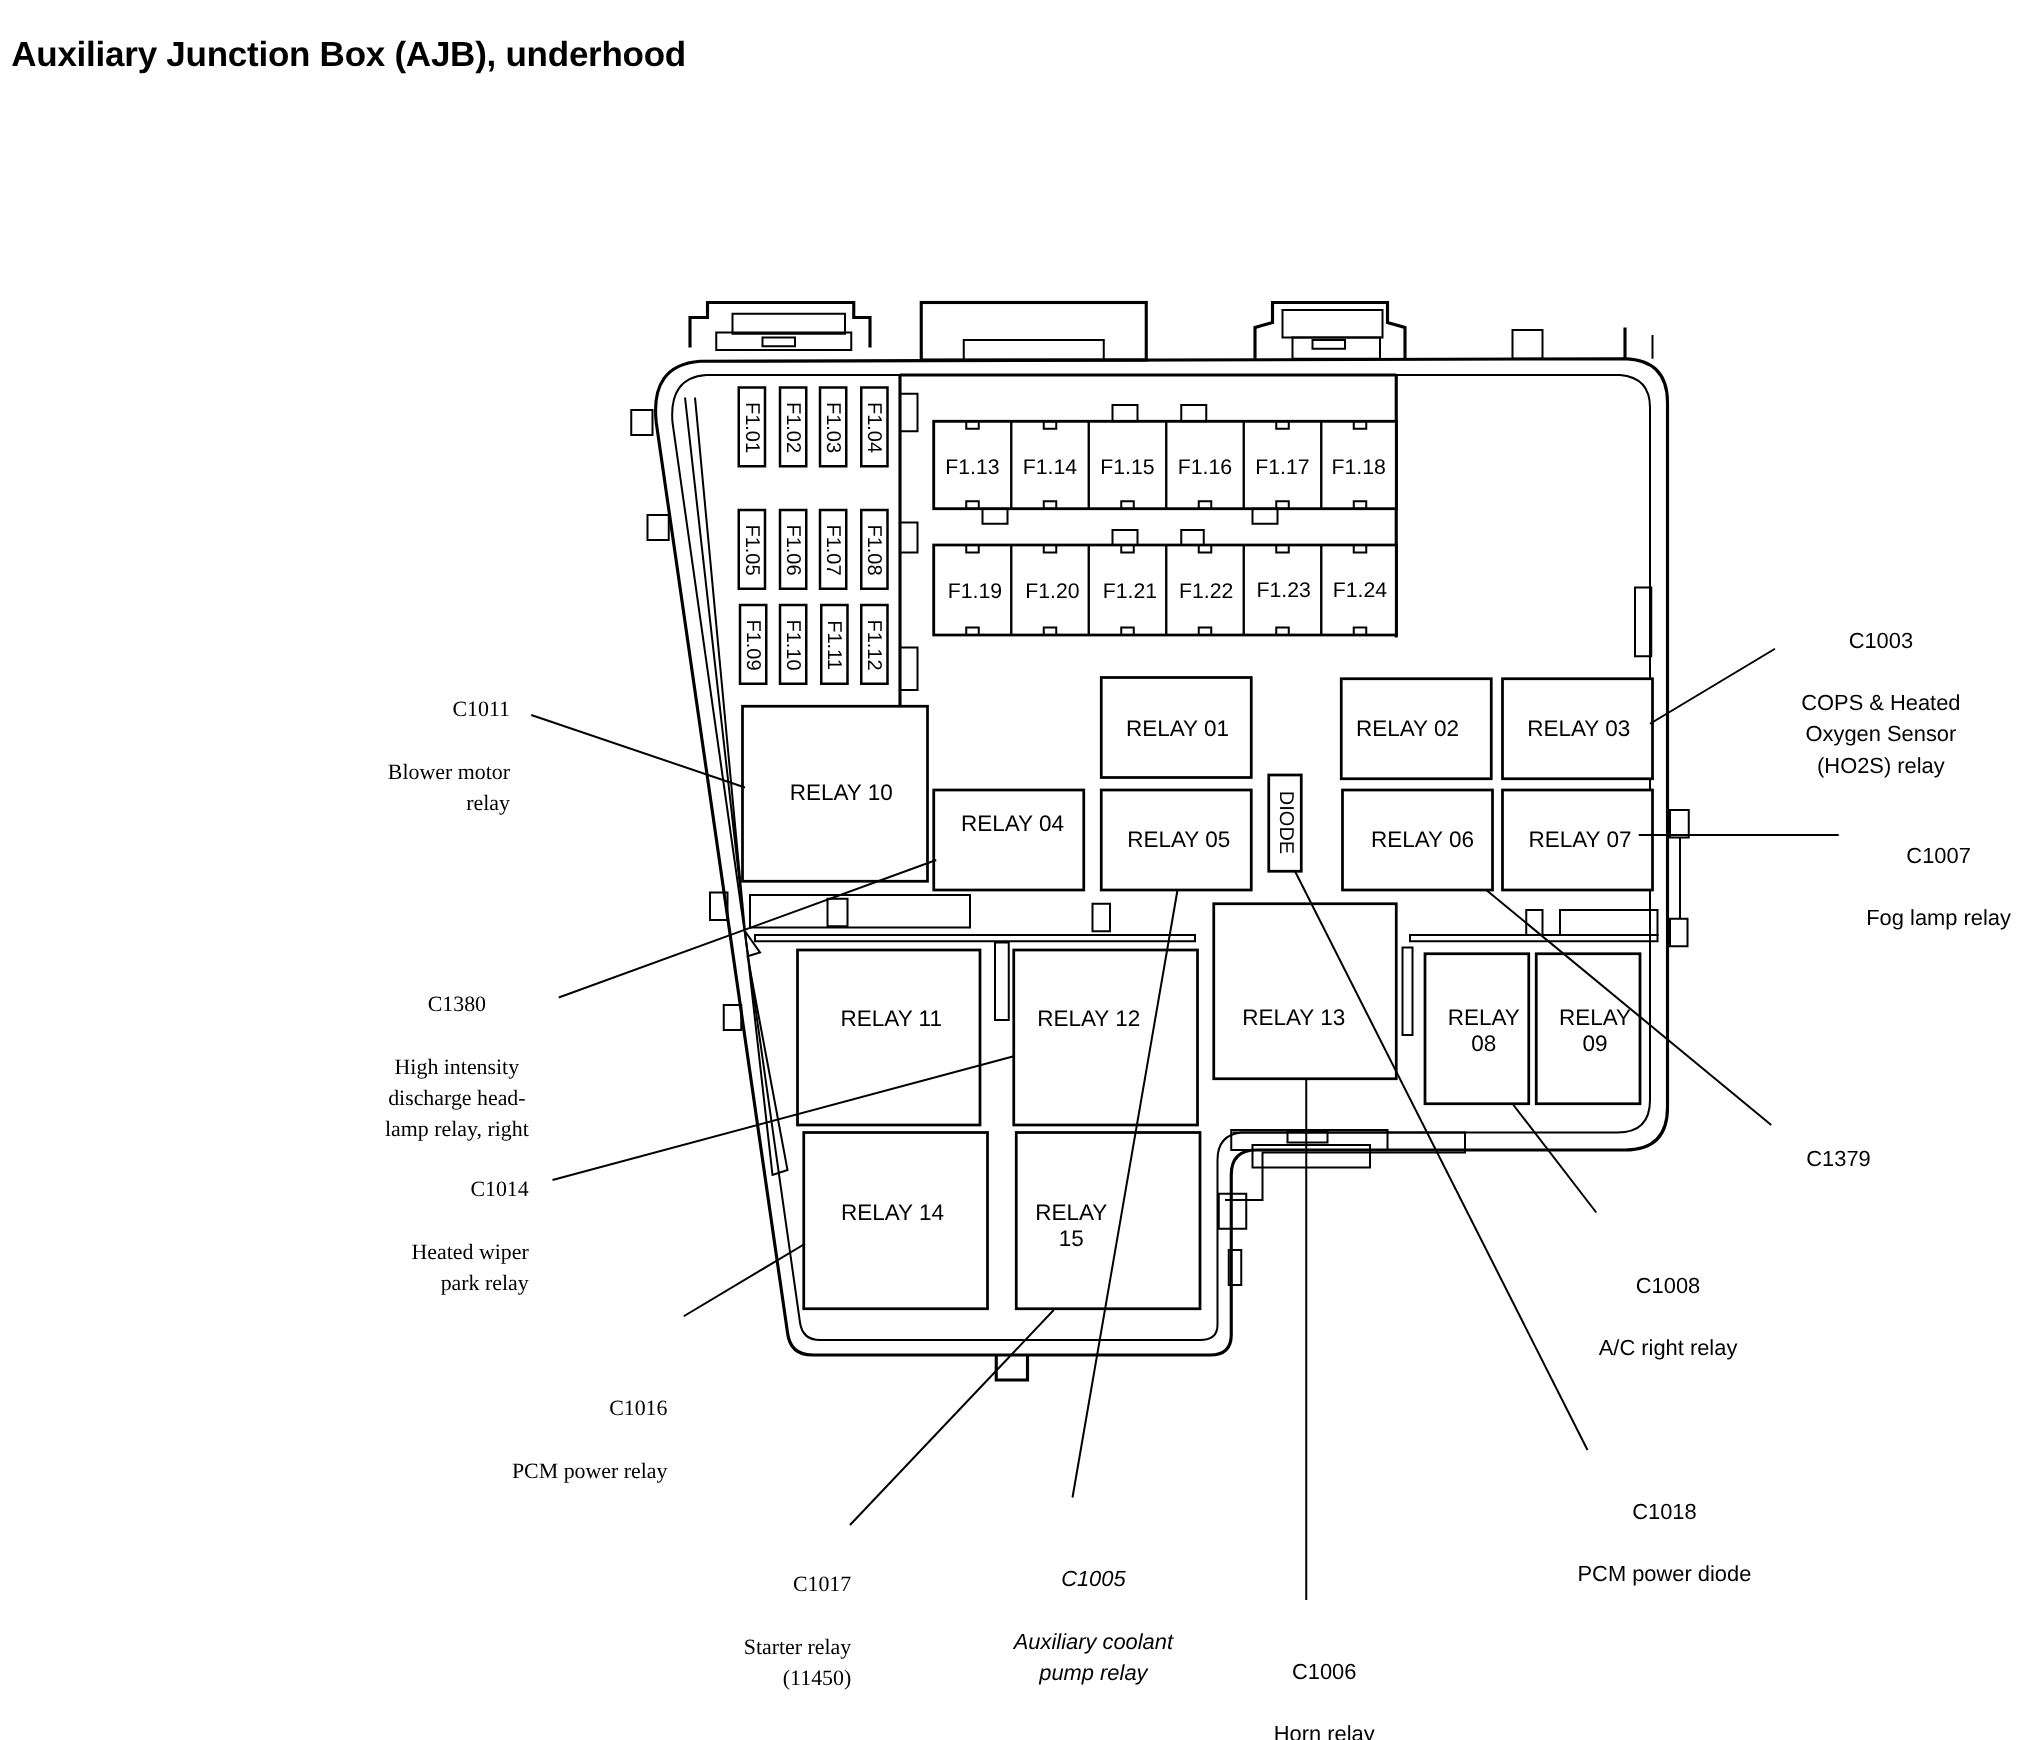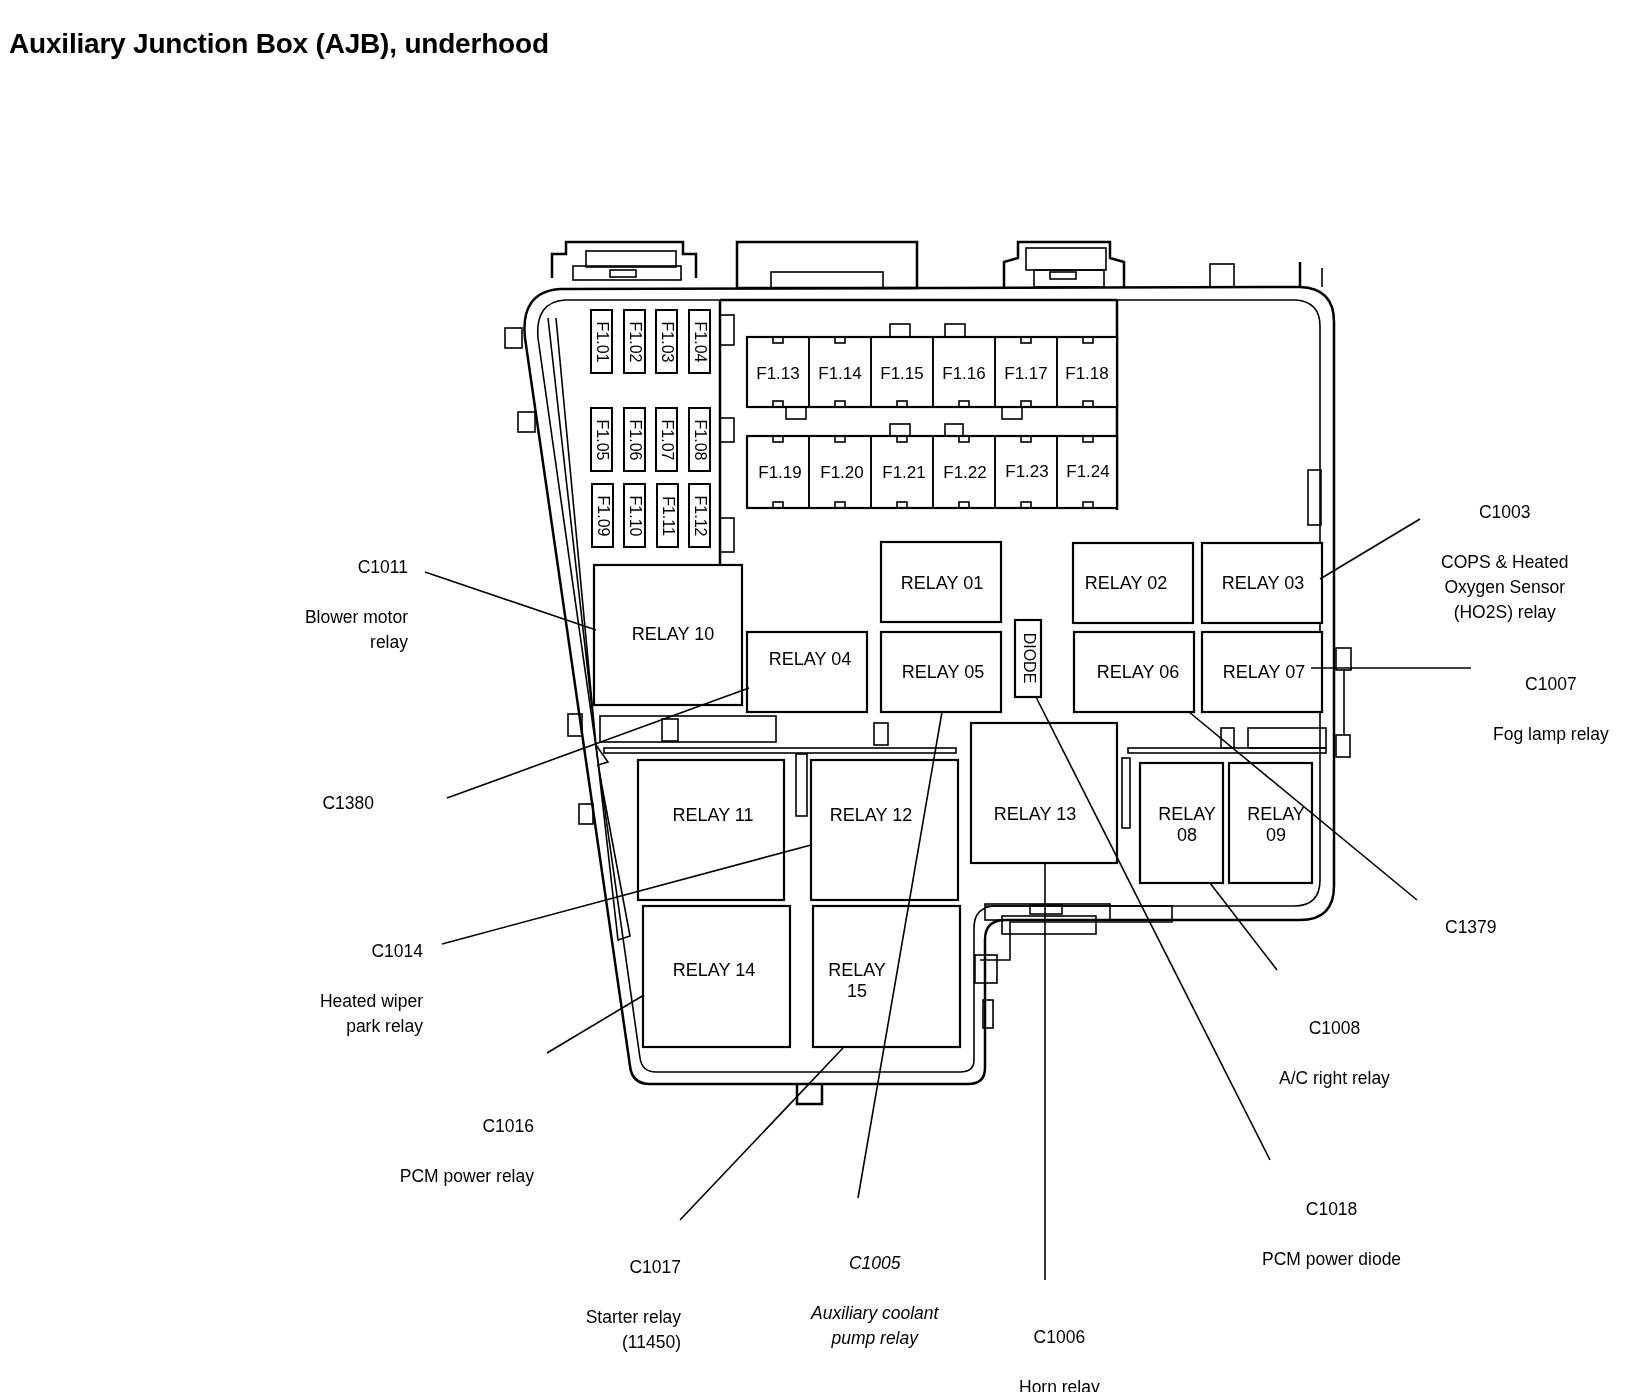--- a/index.html
+++ b/index.html
@@ -10,21 +10,21 @@
   .thin { fill: none; stroke: #000; stroke-width: 1.6; }
   .box { fill: #fff; stroke: #000; stroke-width: 2.2; }
   .fuse { fill: #fff; stroke: #000; stroke-width: 2; }
   .leader { stroke: #000; stroke-width: 1.6; fill: none; }
   .relay-text { font-family: "Liberation Sans", sans-serif; font-size: 18px; text-anchor: middle; dominant-baseline: middle; fill: #000; }
   .fuse-text { font-family: "Liberation Sans", sans-serif; font-size: 17px; text-anchor: middle; dominant-baseline: middle; fill: #000; }
   .vfuse-text { font-family: "Liberation Sans", sans-serif; font-size: 16px; text-anchor: middle; dominant-baseline: middle; fill: #000; }
   .callout { position: absolute; font-size: 17.5px; line-height: 25px; white-space: pre-line; }
   .callout .code { display: block; }
   .callout .desc { display: block; }
-  .align-right { text-align: right; }
+  .align-right { text-align: right; font-family: Liberation Serif, serif; }
   .align-left { text-align: center; }
 </style>
 </head>
 <body>
 
 <h1 id="page-title">Auxiliary Junction Box (AJB), underhood</h1>
 
 <svg id="diagram" viewBox="0 0 1630 1392" xmlns="http://www.w3.org/2000/svg">
 
   <g>
@@ -308,22 +308,25 @@
     <line class="leader" x1="1471" y1="668" x2="1311" y2="668"></line>
     <line class="leader" x1="1420" y1="519" x2="1320" y2="579"></line>
   </g>
 </svg>
 
 <div class="callout align-right" style="right:1222px; top:530px;">
   <span class="code">C1011</span>
   <span class="desc">Blower motor
 relay</span>
 </div>
-<div class="callout align-right" style="right:1256px; top:766px;text-align:center;">
+<div class="callout align-right" style="right:1207px; top:766px;text-align:center;">
   <span class="code">C1380</span>
+  <span class="desc">High intensity
+discharge head-
+lamp relay, right</span>
 </div>
 <div class="callout align-right" style="right:1207px; top:914px;">
   <span class="code">C1014</span>
   <span class="desc">Heated wiper
 park relay</span>
 </div>
 <div class="callout align-right" style="right:1096px; top:1089px;">
   <span class="code">C1016</span>
   <span class="desc">PCM power relay</span>
 </div>

